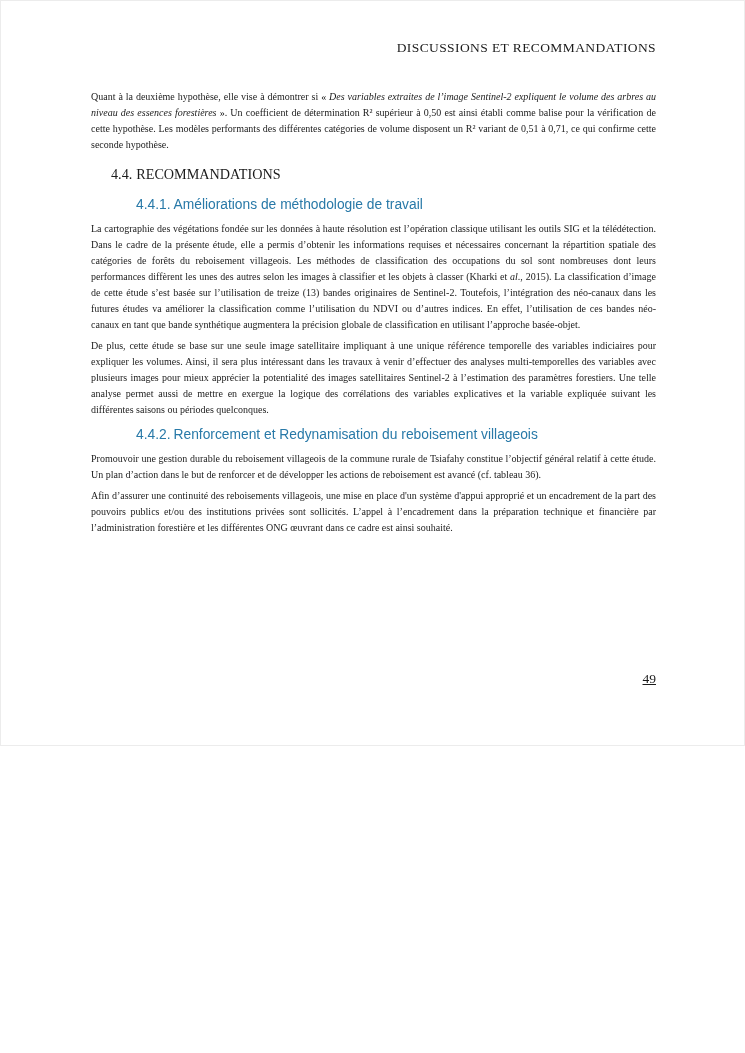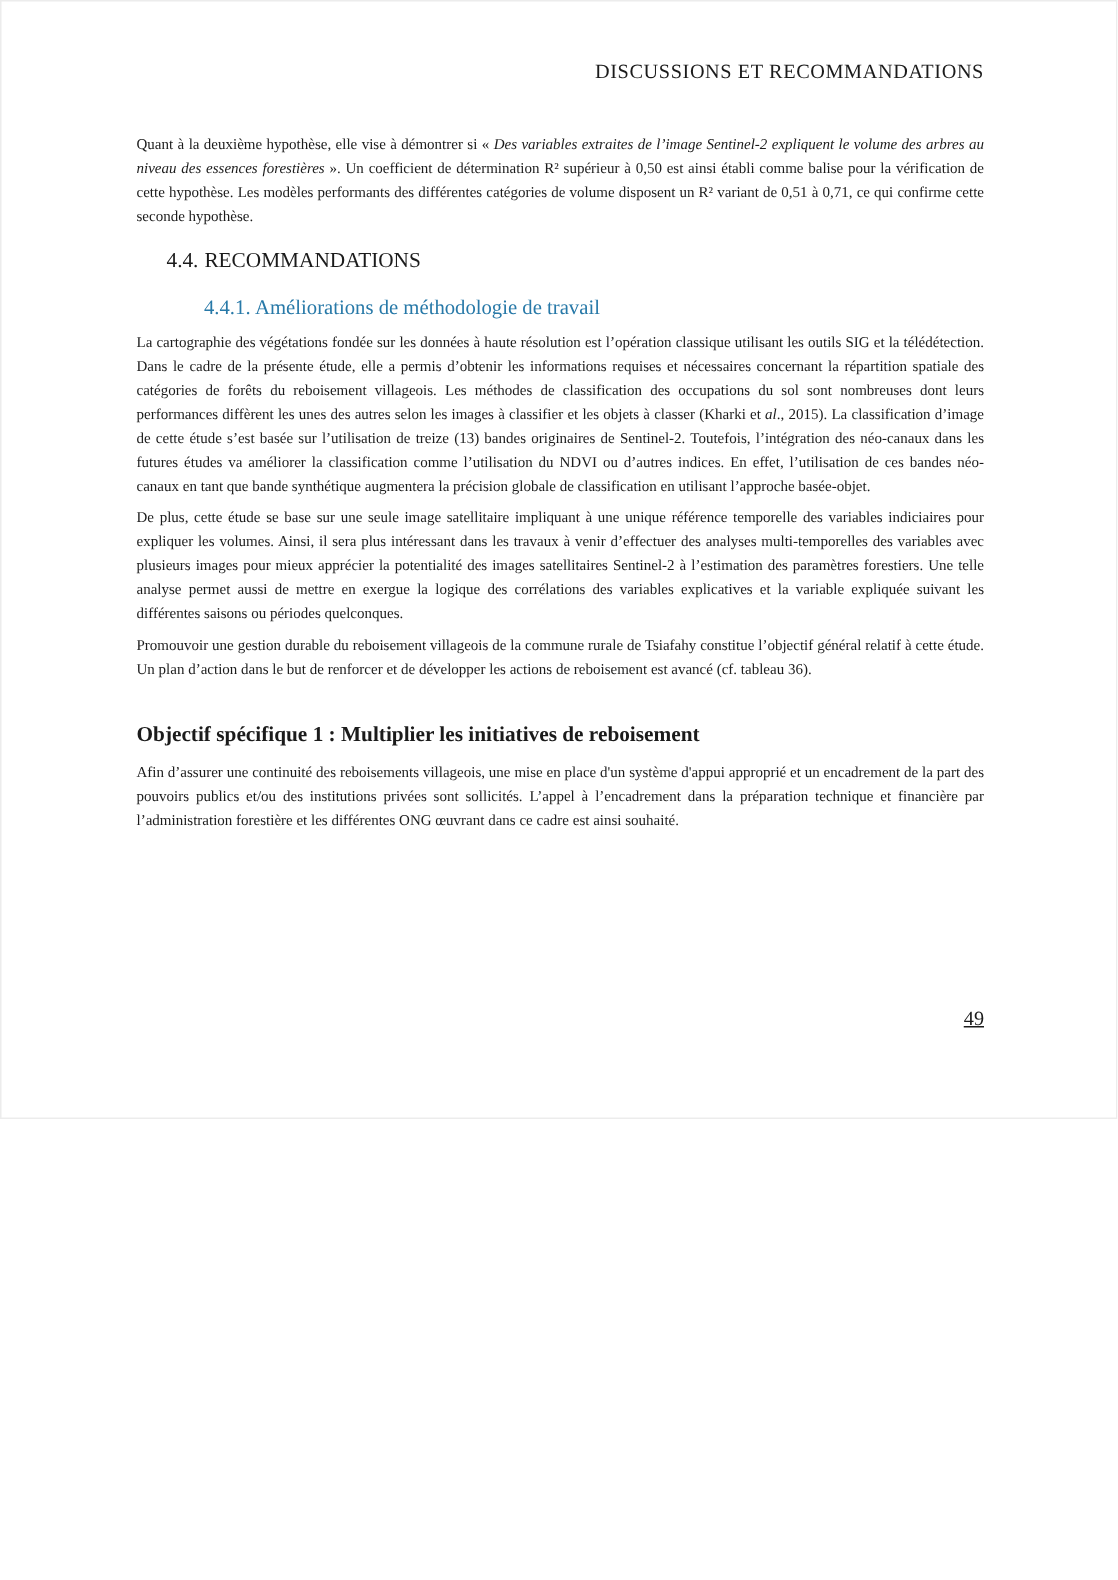--- a/index.html
+++ b/index.html
@@ -36,21 +36,21 @@
   .section-heading {
     font-size: 14.2px;
     font-weight: normal;
     line-height: 19px;
     margin: 12px 0 12px 20px;
   }
   .section-heading .num {
     margin-right: 4px;
   }
   .sub-heading {
-    font-family: Liberation Serif, serif;
+    font-family: Liberation Sans, sans-serif;
     color: var(--accent, #2879A8);
     font-size: 13.8px;
     font-weight: normal;
     line-height: 18px;
     margin: 8px 0 7px 45px;
   }
   .sub-heading .num {
     margin-right: 3px;
   }
   .objective-title {
@@ -82,22 +82,24 @@
   </h2>
 
   <h3 class="sub-heading">
     <span class="num">4.4.1.</span><span>Améliorations de méthodologie de travail</span>
   </h3>
 
   <p class="body"><span>La cartographie des végétations fondée sur les données à haute résolution est l’opération classique utilisant les outils SIG et la télédétection. Dans le cadre de la présente étude, elle a permis d’obtenir les informations requises et nécessaires concernant la répartition spatiale des catégories de forêts du reboisement villageois. Les méthodes de classification des occupations du sol sont nombreuses dont leurs performances diffèrent les unes des autres selon les images à classifier et les objets à classer (Kharki et </span><em>al</em><span>., 2015). La classification d’image de cette étude s’est basée sur l’utilisation de treize (13) bandes originaires de Sentinel-2. Toutefois, l’intégration des néo-canaux dans les futures études va améliorer la classification comme l’utilisation du NDVI ou d’autres indices. En effet, l’utilisation de ces bandes néo-canaux en tant que bande synthétique augmentera la précision globale de classification en utilisant l’approche basée-objet.</span></p>
 
   <p class="body">De plus, cette étude se base sur une seule image satellitaire impliquant à une unique référence temporelle des variables indiciaires pour expliquer les volumes. Ainsi, il sera plus intéressant dans les travaux à venir d’effectuer des analyses multi-temporelles des variables avec plusieurs images pour mieux apprécier la potentialité des images satellitaires Sentinel-2 à l’estimation des paramètres forestiers. Une telle analyse permet aussi de mettre en exergue la logique des corrélations des variables explicatives et la variable expliquée suivant les différentes saisons ou périodes quelconques.</p>
 
+  <h3 class="sub-heading">
+    <span class="num">4.4.2.</span><span>Renforcement et Redynamisation du reboisement villageois</span>
+  </h3>
 
   <p class="body">Promouvoir une gestion durable du reboisement villageois de la commune rurale de Tsiafahy constitue l’objectif général relatif à cette étude. Un plan d’action dans le but de renforcer et de développer les actions de reboisement est avancé (cf. tableau 36).</p>
 
-  <h4 class="objective-title">Objectif spécifique 1 : Multiplier les initiatives de reboisement</h4>
 
   <p class="body">Afin d’assurer une continuité des reboisements villageois, une mise en place d'un système d'appui approprié et un encadrement de la part des pouvoirs publics et/ou des institutions privées sont sollicités. L’appel à l’encadrement dans la préparation technique et financière par l’administration forestière et les différentes ONG œuvrant dans ce cadre est ainsi souhaité.</p>
 
   <div class="page-number">49</div>
 
 </div>
 
 </body></html>

